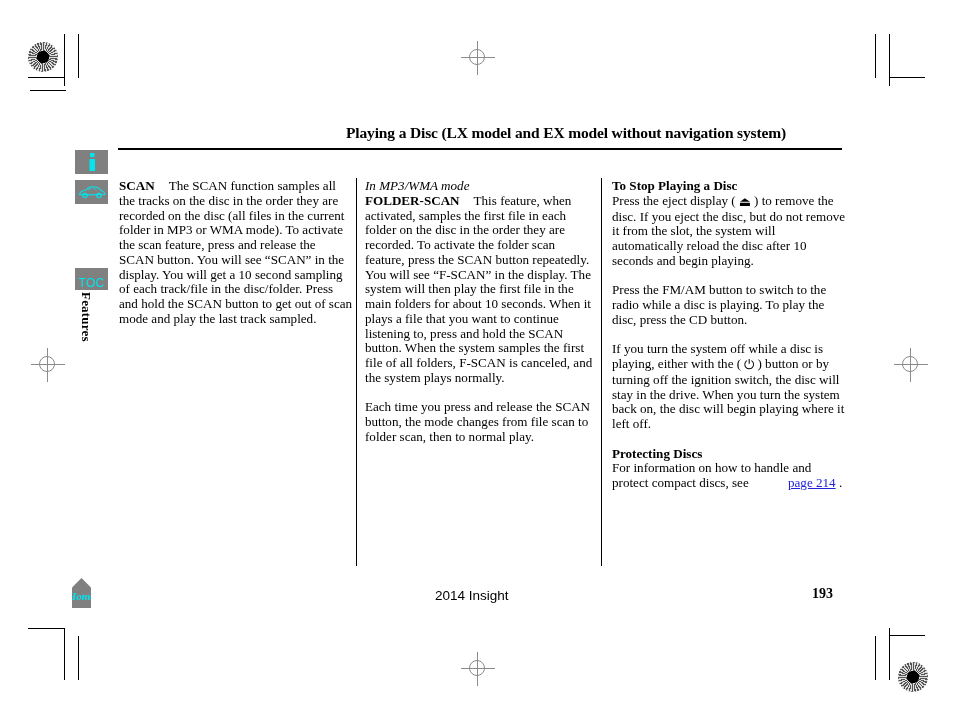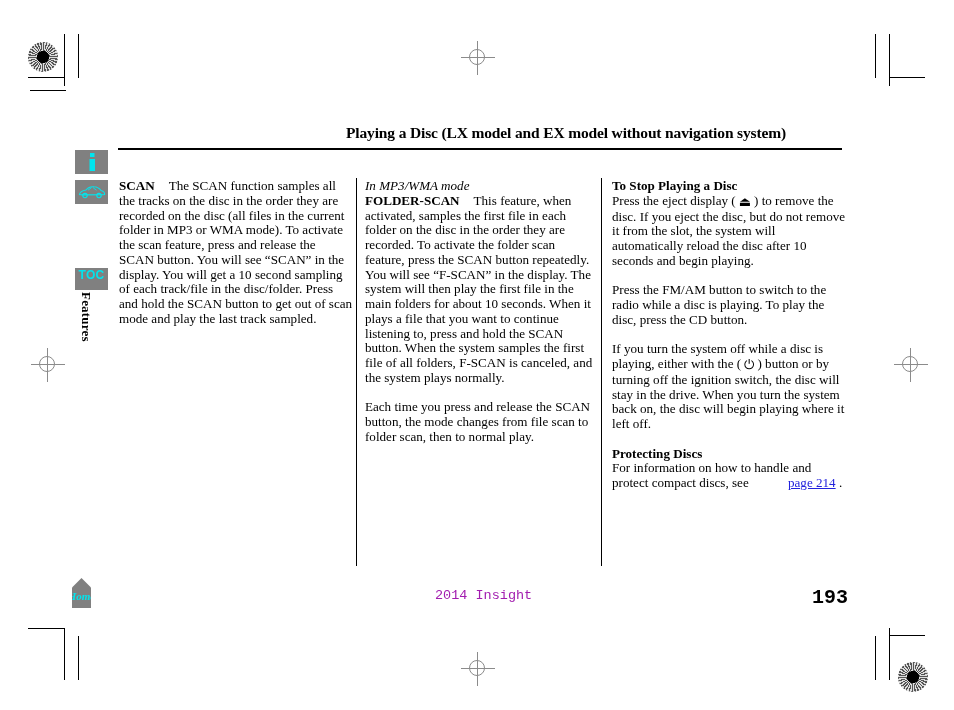--- a/index.html
+++ b/index.html
@@ -95,25 +95,25 @@
 
   .toc-btn {
     position: absolute;
     left: 75px;
     top: 268px;
     width: 33px;
     height: 22px;
     background: #808080;
     color: #00e5ee;
     font-family: "Liberation Sans", sans-serif;
-    font-weight: bold;
+    font-weight: normal;
     font-size: 12px;
     letter-spacing: 0.3px;
     display: flex;
-    align-items: flex-start;
+    align-items: flex-end;
     justify-content: center;
   }
   .features-label {
     position: absolute;
     left: 78px;
     top: 292px;
     font-size: 13px;
     font-weight: bold;
     color: #000;
     writing-mode: vertical-rl;
@@ -180,30 +180,30 @@
     display: inline-block;
     vertical-align: -1px;
     margin: 0 3px;
   }
 
   
   .footer-model {
     position: absolute;
     left: 435px;
     top: 588px;
-    font-family: Liberation Mono, monospace;
+    font-family: Liberation Sans, sans-serif;
     font-size: 13.5px;
-    color: #a21caf;
+    color: #000000;
   }
   .footer-page {
     position: absolute;
     left: 812px;
     top: 586px;
-    font-family: Liberation Mono, monospace;
-    font-size: 20px;
+    font-family: Liberation Serif, serif;
+    font-size: 14px;
     font-weight: bold;
     color: #000;
   }
 </style>
 </head>
 <body>
 
 <div class="page">
 
   <div class="reg-target" style="left:28px; top:42px;"></div>

